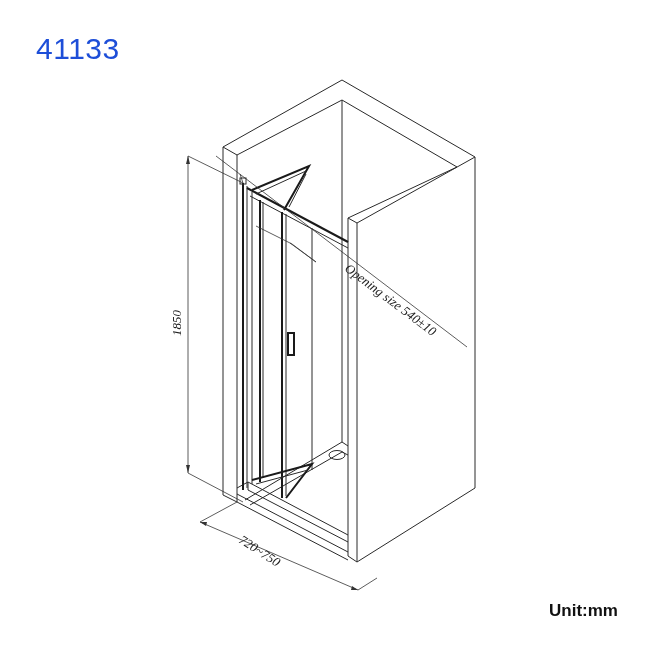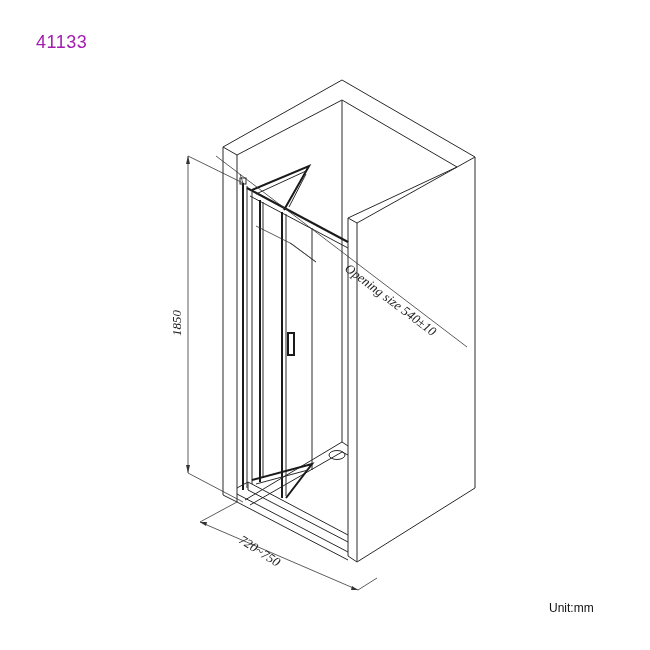--- a/index.html
+++ b/index.html
@@ -1,18 +1,18 @@
 <!DOCTYPE html>
 <html><head>
 <meta charset="utf-8">
 <style>
   html, body { margin: 0; padding: 0; background: #ffffff; }
   body { width: 650px; height: 650px; position: relative; overflow: hidden; font-family: "Liberation Sans", sans-serif; }
-  .model-code { position: absolute; left: 36px; top: 32px; font-size: 18px; color: #a21caf; letter-spacing: 0.5px; }
-  .unit-label { position: absolute; left: 549px; top: 601px; font-size: 12px; color: #111111; }
+  .model-code { position: absolute; left: 36px; top: 32px; font-size: 30px; color: #1d4ed8; letter-spacing: 0.5px; }
+  .unit-label { position: absolute; left: 549px; top: 601px; font-size: 17px; color: #111111; font-weight: bold; }
   svg { position: absolute; left: 0; top: 0; }
   .ln { stroke: #2a2a2a; stroke-width: 1; fill: none; }
   .thick { stroke: #1a1a1a; stroke-width: 2; fill: none; }
   .dim { stroke: #333333; stroke-width: 0.8; fill: none; }
   .dimtext { font-family: "Liberation Serif", serif; font-style: italic; font-size: 13px; fill: #222222; }
 </style>
 </head>
 <body>
 
 <div class="model-code">41133</div>

